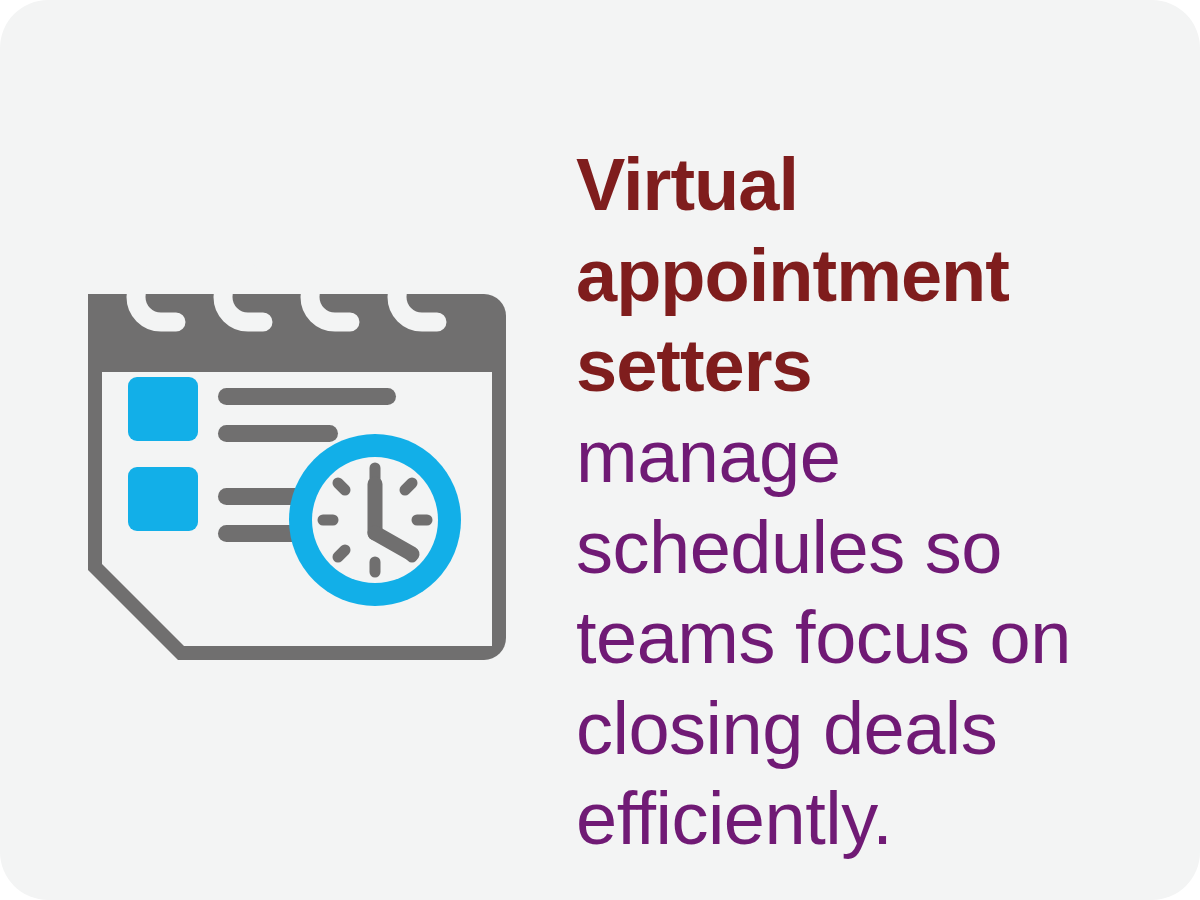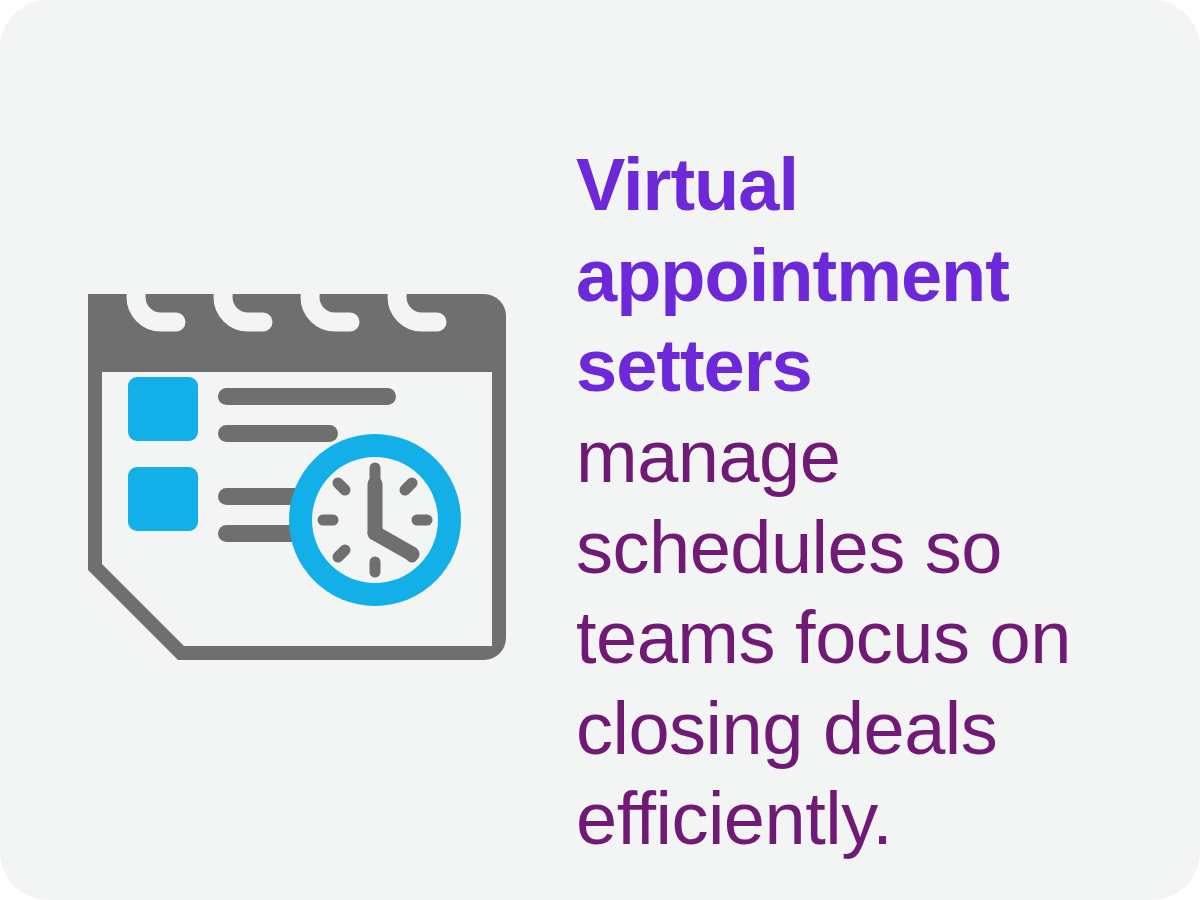--- a/index.html
+++ b/index.html
@@ -41,21 +41,21 @@
     font-size: 74px;
     font-weight: 400;
     line-height: 1.225;
     letter-spacing: -0.5px;
     color: #252525;
     word-break: normal;
     overflow-wrap: break-word;
   }
   #copy .hl {
     font-weight: 700;
-    color: #6d28d9;
+    color: #7f1d1d;
     letter-spacing: -1px;
   }
   #copy .rest { font-weight: 400; color: #701a75; }
 </style>
 </head>
 <body>
 
 <div id="card">
 
   <div id="illustration">

